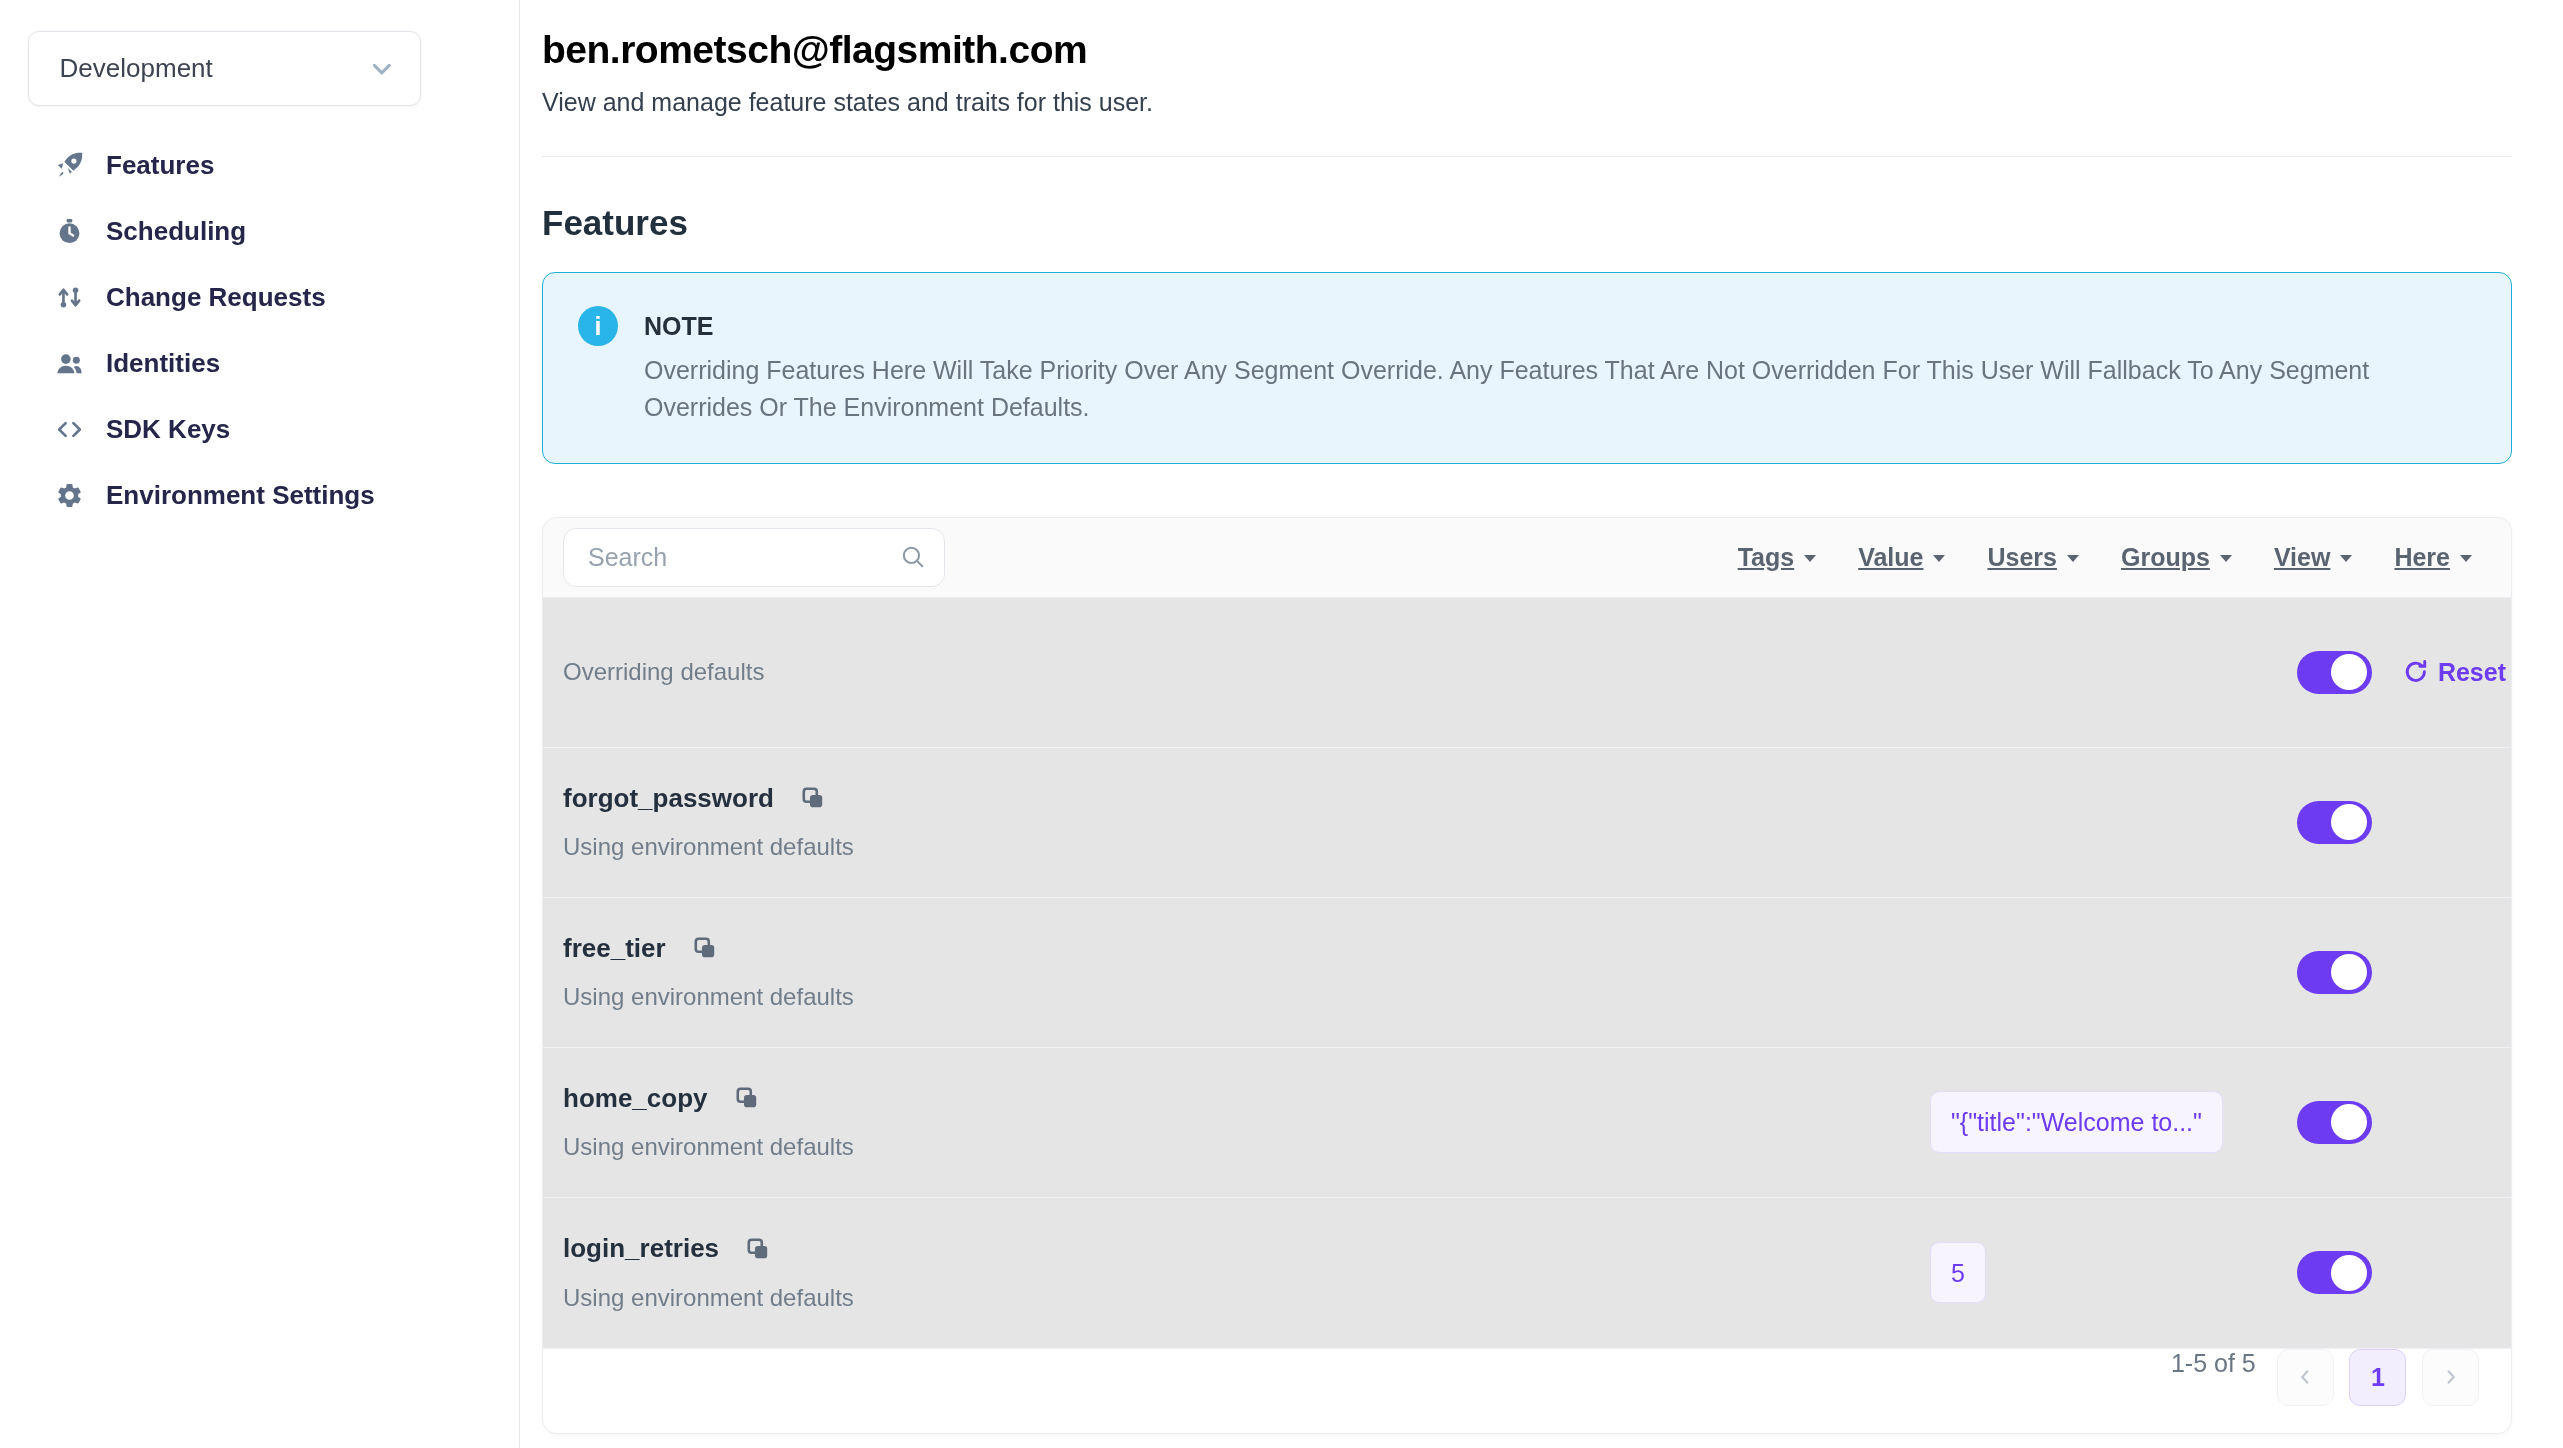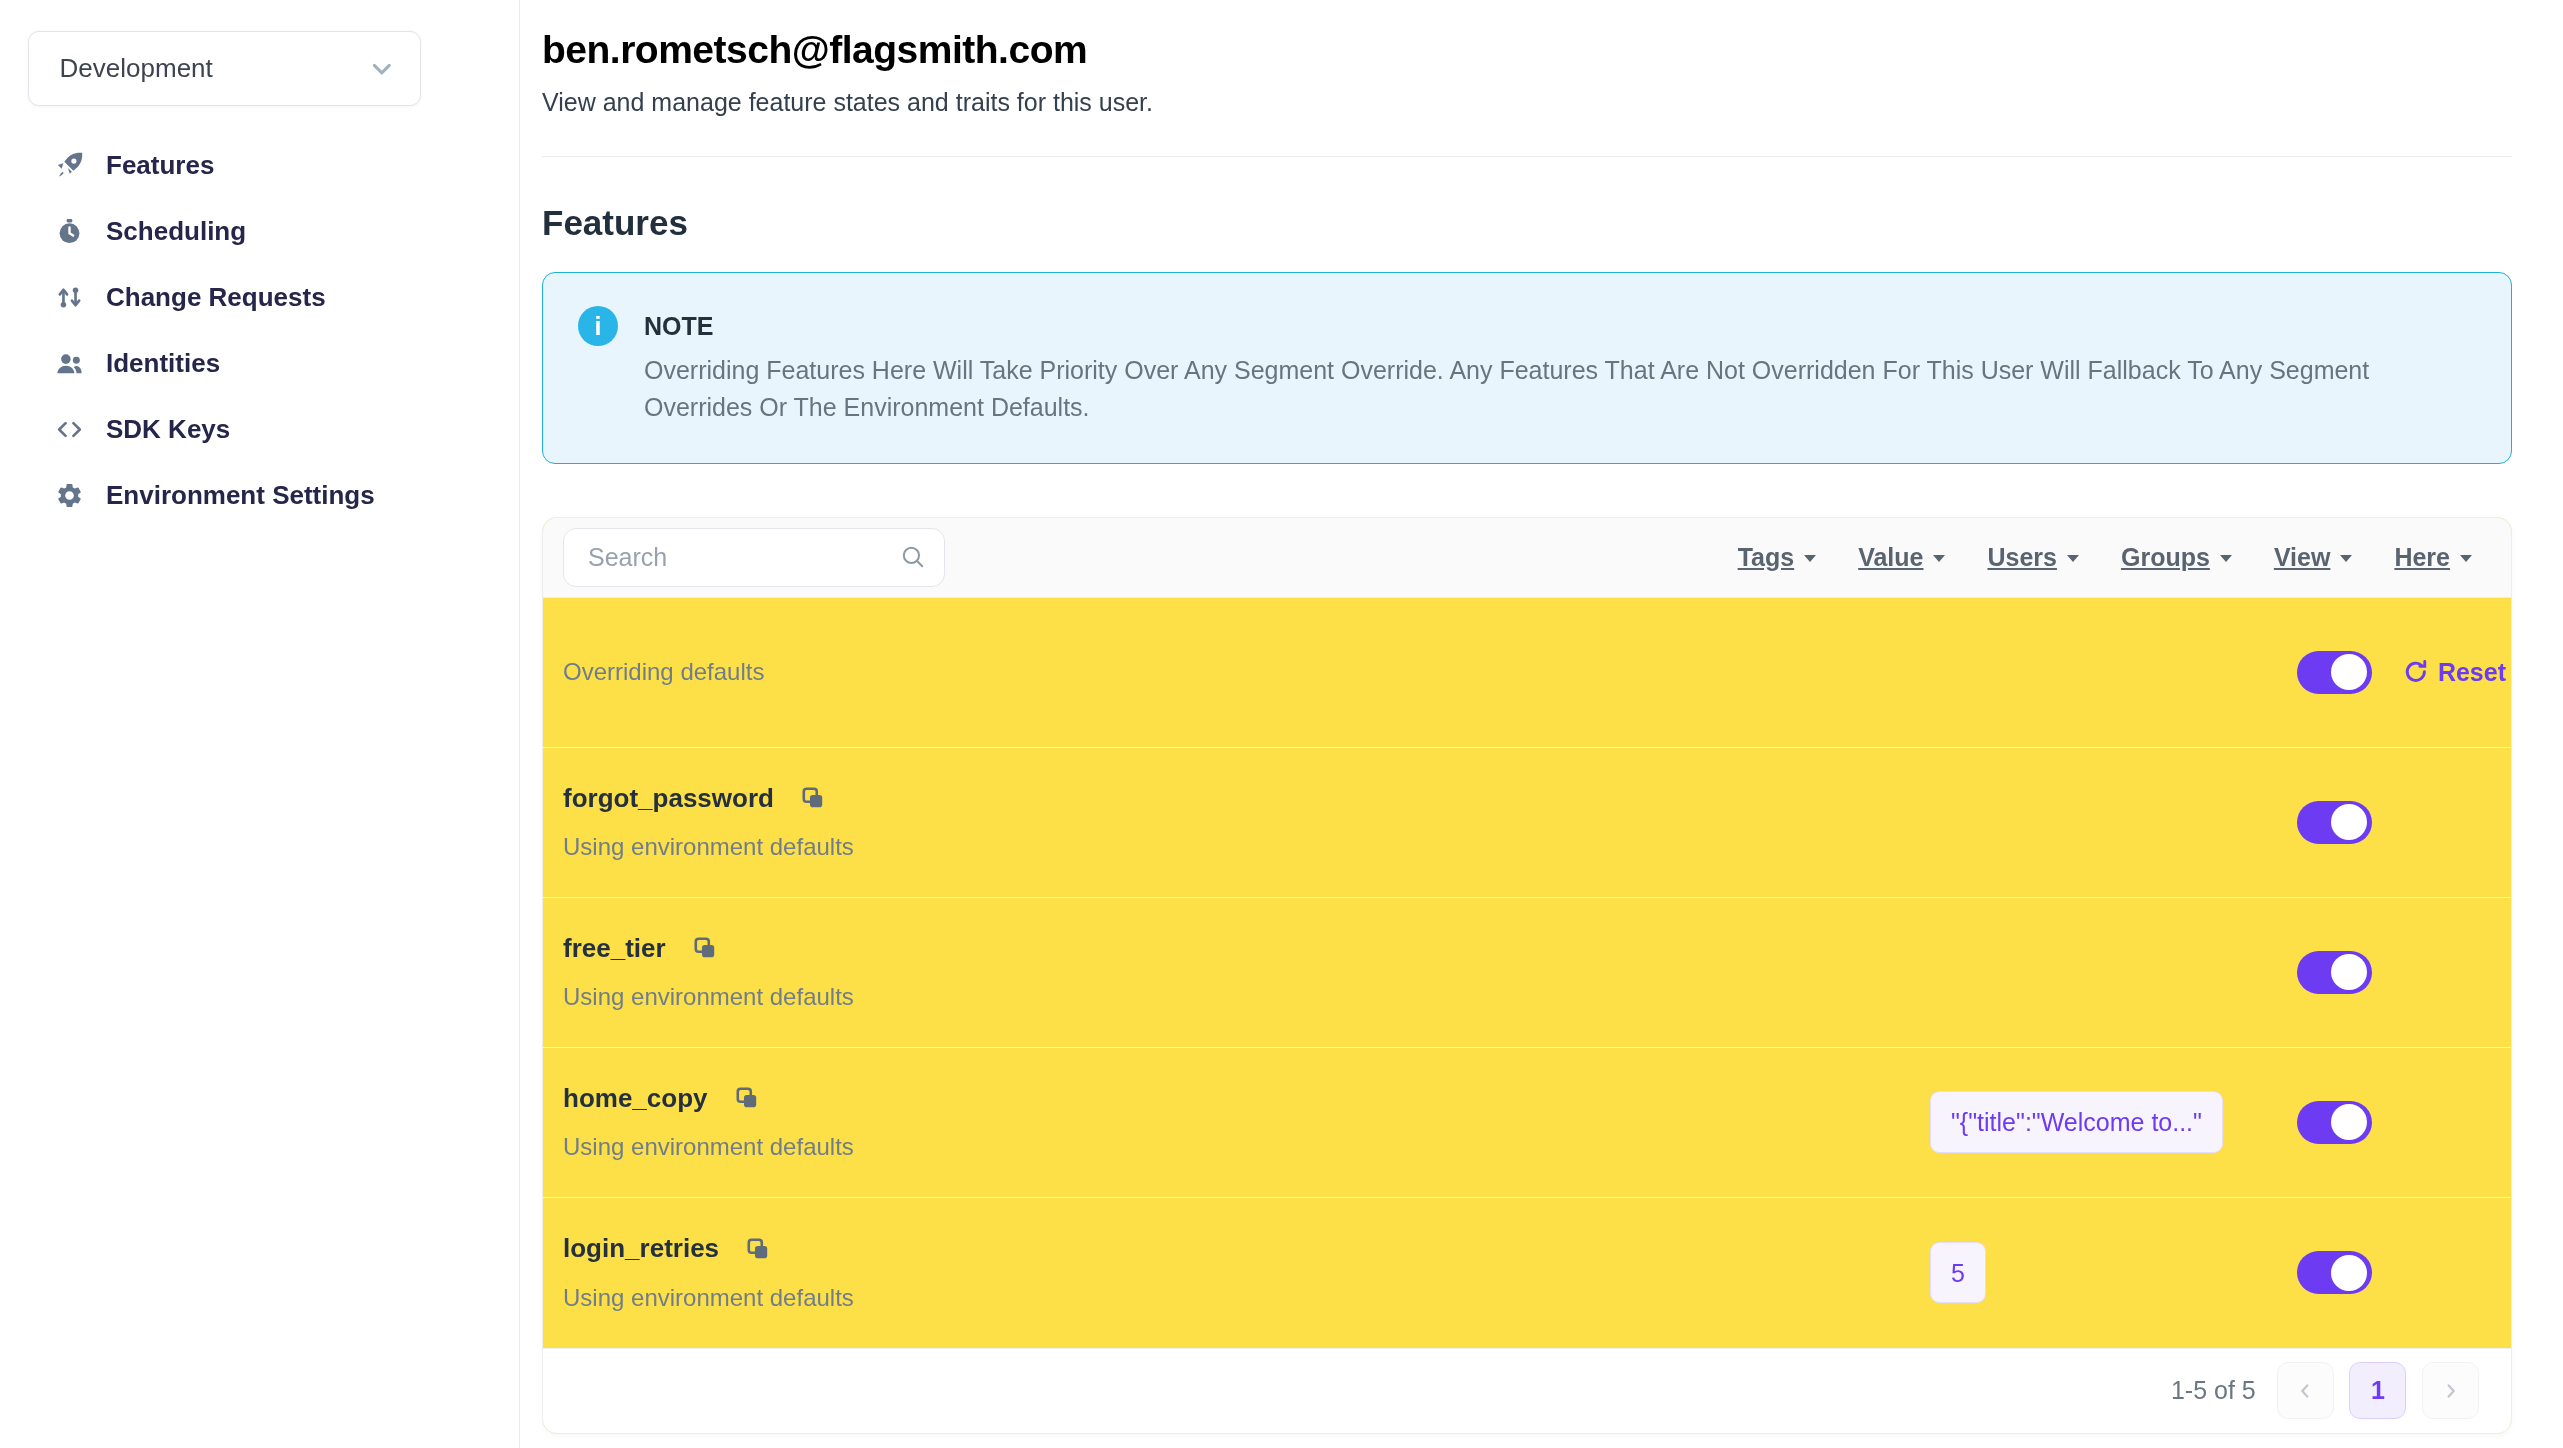--- a/index.html
+++ b/index.html
@@ -46,21 +46,21 @@
   .note-icon {
     flex:none; width:40px; height:40px; border-radius:50%;
     background:#29b5e8; color:#fff; font-size:25px; font-weight:700;
     display:flex; align-items:center; justify-content:center;
   }
   .note-title { font-size:25px; font-weight:700; color:#26303d; margin-top:5.5px; }
   .note-body { margin-top:11px; font-size:25px; line-height:37px; color:#6a7480; max-width:1738px; }
   
   .panel {
     margin-top:53px; border:0.9px solid #ebedf1; border-radius:14.7px;
-    overflow:hidden; background:#fde047; box-shadow:0 1.8px 5.5px rgba(30,30,60,.03);
+    overflow:hidden; background:#e5e5e5; box-shadow:0 1.8px 5.5px rgba(30,30,60,.03);
   }
   .toolbar {
     height:80px; background:#fafafb; border-bottom:0.9px solid #ededf1;
     display:flex; align-items:center; padding:0 39px 0 20px;
   }
   .search { position:relative; width:382px; height:59px; }
   .search input {
     width:100%; height:100%; border:0.9px solid #e3e6ea; border-radius:13px;
     background:#fff; padding:0 59px 0 24px; outline:none;
     font-family:inherit; font-size:25px; color:#3a4654;
@@ -100,21 +100,21 @@
   }
   .toggle .knob { position:absolute; right:4.6px; top:3.7px; width:36px; height:36px; border-radius:50%; background:#fff; }
   .reset-slot { flex:none; width:110px; display:flex; align-items:flex-end; padding-left:30px; }
   .reset-btn {
     display:flex; align-items:center; gap:8.3px; background:none; border:none; padding:0;
     cursor:pointer; color:#6d3bf1; font-family:inherit; font-size:25px; font-weight:700;
   }
   
   .pagination {
     height:85px; border-top:0.9px solid #eef0f3; background:#fff;
-    display:flex; align-items:center; justify-content:flex-end; gap:15.6px; padding-right:32px;
+    display:flex; align-items:flex-start; justify-content:flex-end; gap:15.6px; padding-right:32px;
   }
   .page-summary { font-size:25px; color:#6b7684; margin-right:5.5px; }
   .page-btn {
     width:57px; height:57px; border-radius:11px; display:flex; align-items:center; justify-content:center;
     font-family:inherit; font-size:25px; cursor:pointer;
   }
   .page-arrow { background:#fcfcfd; border:0.9px solid #f1f2f6; color:#c3c8d0; }
   .page-current { background:#f3eefe; border:0.9px solid #dcd0fa; color:#6d3bf1; font-weight:700; }
 </style>
 </head>

